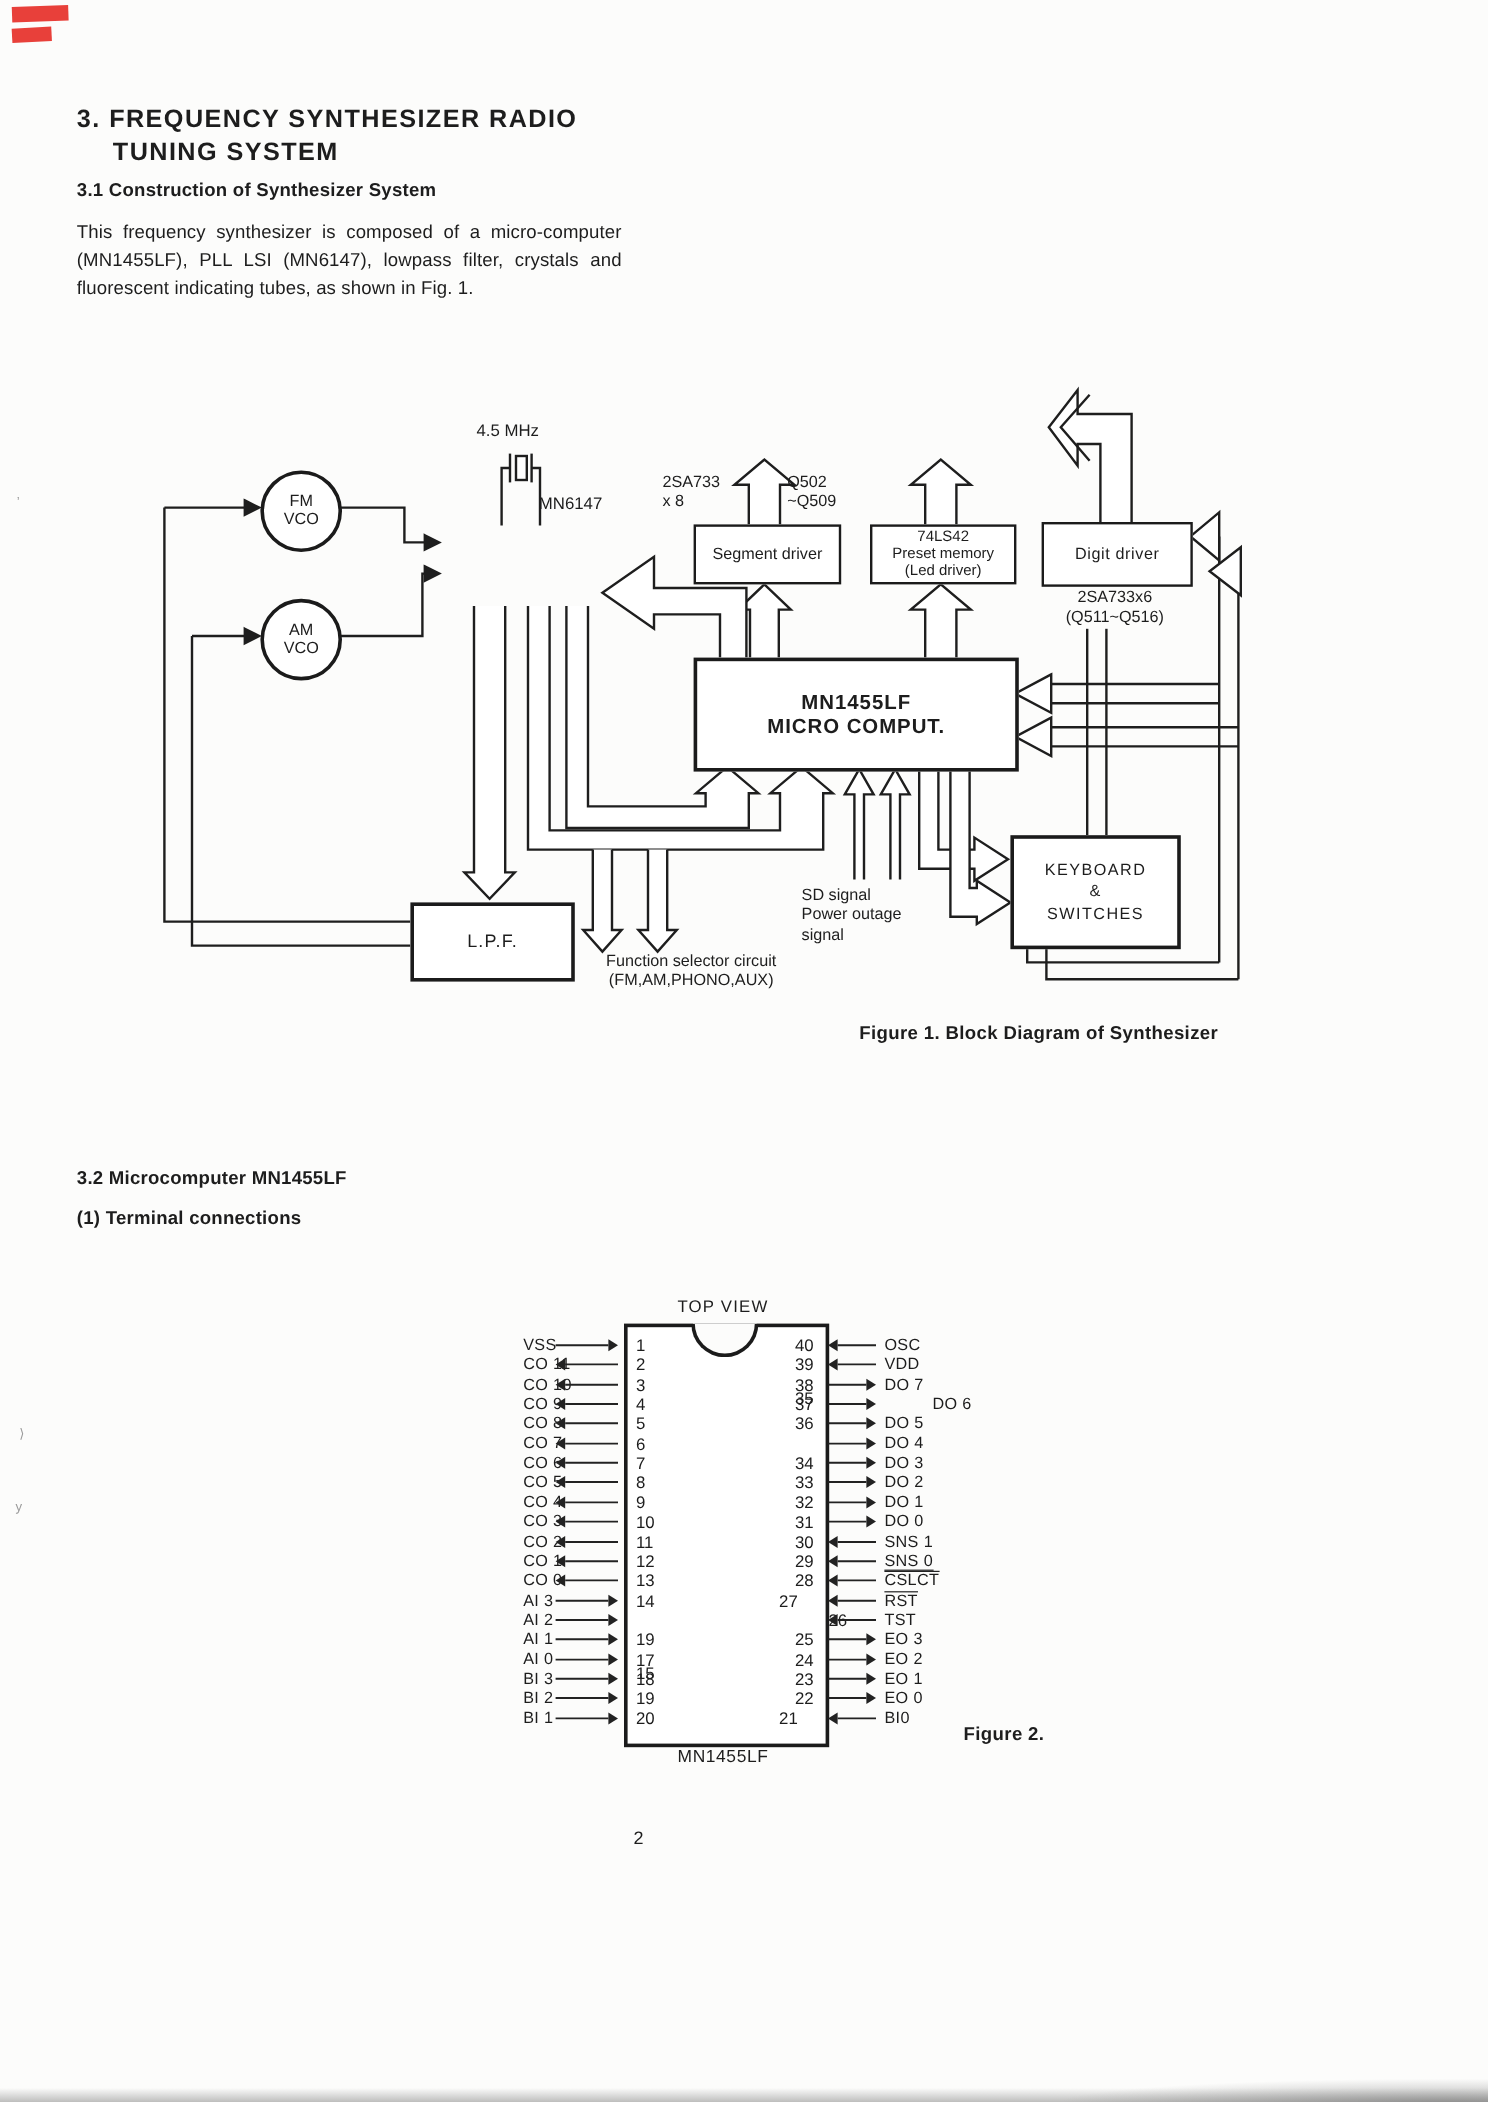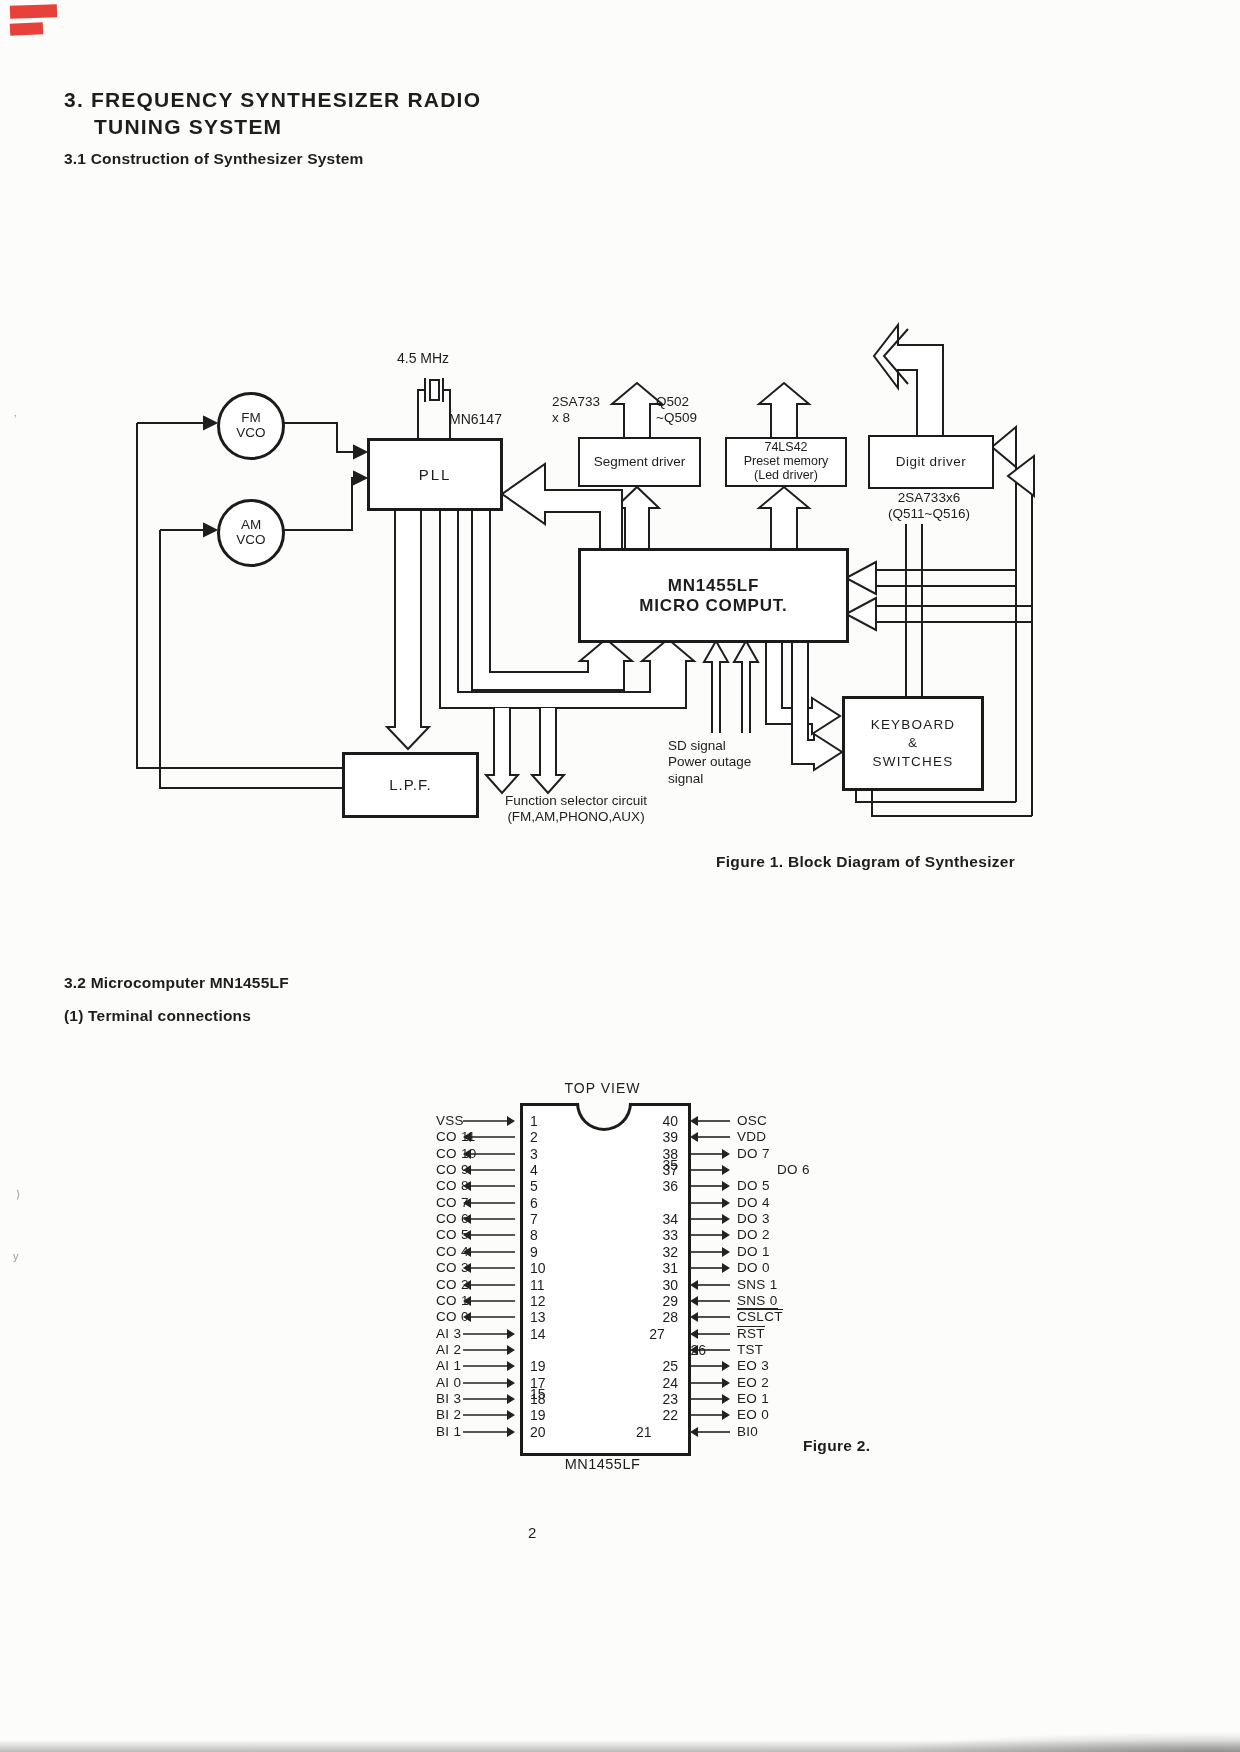--- a/index.html
+++ b/index.html
@@ -45,20 +45,21 @@
   <div class="speck" style="left:16px;top:1188px;">⟩</div>
   <div class="speck" style="left:13px;top:1250px;">y</div>
   <div class="scan-bottom"></div>
   <div class="scan-corner"></div>
 
   <div class="doc-title">
     <span>3. FREQUENCY SYNTHESIZER RADIO</span><br>
     <span class="l2">TUNING SYSTEM</span>
   </div>
   <div class="h-sub" style="left:64px;top:150px;">3.1  Construction of Synthesizer System</div>
+  <div class="para">This frequency synthesizer is composed of a micro-computer (MN1455LF), PLL LSI (MN6147), lowpass filter, crystals and fluorescent indicating tubes, as shown in Fig. 1.</div>
   <div class="h-sub" style="left:64px;top:974px;">3.2  Microcomputer MN1455LF</div>
   <div class="h-sub" style="left:64px;top:1007px;">(1)  Terminal connections</div>
 
   <svg class="fig-svg" width="1240" height="900" viewBox="0 0 1240 900" fill="none" stroke="#1e1e1e" stroke-width="2" stroke-linejoin="miter">
 
     <path d="M137 423 V768 H342"></path>
     <path d="M160 530 V788 H342"></path>
     <path d="M137 423 H206"></path>
       <polygon points="204,417 216,423 204,429" fill="#1e1e1e"></polygon>
     <path d="M160 530 H206"></path>
@@ -110,23 +111,20 @@
     <path d="M876 570 H1016"></path>
       <path d="M876 586 H1016"></path>
     <path d="M876 606 H1032"></path>
       <path d="M876 622 H1032"></path>
     <polygon points="876,562 846,578 876,594" fill="#fff"></polygon>
     <polygon points="876,598 846,614 876,630" fill="#fff"></polygon>
     <polygon points="1016,427 992,447 1016,467" fill="#fff"></polygon>
     <polygon points="1034,456 1008,476 1034,496" fill="#fff"></polygon>
   </svg>
 
-  <div class="box" style="left:367px;top:438px;width:130px;height:67px;font-size:15px;letter-spacing:2px;">
-    <span>PLL</span>
-  </div>
   <div class="box thin" style="left:578px;top:437px;width:119px;height:46px;font-size:13.5px;">
     <span>Segment driver</span>
   </div>
   <div class="box thin" style="left:725px;top:437px;width:118px;height:46px;font-size:12.5px;line-height:1.1;">
     <span>74LS42</span>
     <span>Preset memory</span>
     <span>(Led driver)</span>
   </div>
   <div class="box thin" style="left:868px;top:435px;width:122px;height:50px;font-size:13.5px;letter-spacing:0.5px;">
     <span>Digit driver</span>
@@ -408,21 +406,21 @@
           <line x1="1" x2="33" y1="7" y2="7" stroke="#222" stroke-width="1.6"></line>
           <polygon points="33,2 41,7 33,12" fill="#222"></polygon>
         </svg></div>
       <div class="pin-lab" style="left:737px;top:1391px;width:72px;">EO 1</div>
       <div class="pin-num" style="left:636px;top:1407px;width:42px;text-align:right;">22</div>
       <div class="pin-arrow" style="left:689px;top:1408px;"><svg width="42" height="14" viewBox="0 0 42 14">
           <line x1="1" x2="33" y1="7" y2="7" stroke="#222" stroke-width="1.6"></line>
           <polygon points="33,2 41,7 33,12" fill="#222"></polygon>
         </svg></div>
       <div class="pin-lab" style="left:737px;top:1407px;width:72px;">EO 0</div>
-      <div class="pin-num" style="left:636px;top:1424px;width:42px;text-align:left;">21</div>
+      <div class="pin-num" style="left:636px;top:1424px;width:42px;text-align:center;">21</div>
       <div class="pin-arrow" style="left:689px;top:1425px;"><svg width="42" height="14" viewBox="0 0 42 14">
           <line x1="9" x2="41" y1="7" y2="7" stroke="#222" stroke-width="1.6"></line>
           <polygon points="9,2 1,7 9,12" fill="#222"></polygon>
         </svg></div>
       <div class="pin-lab" style="left:737px;top:1424px;width:72px;">BI0</div>
     </div>
   <div class="lbl" style="left:520px;top:1456px;width:165px;text-align:center;font-size:14.5px;letter-spacing:0.5px;">MN1455LF</div>
   <div class="caption" style="left:803px;top:1437px;">Figure 2.</div>
 
   <div class="pagenum">2</div>

